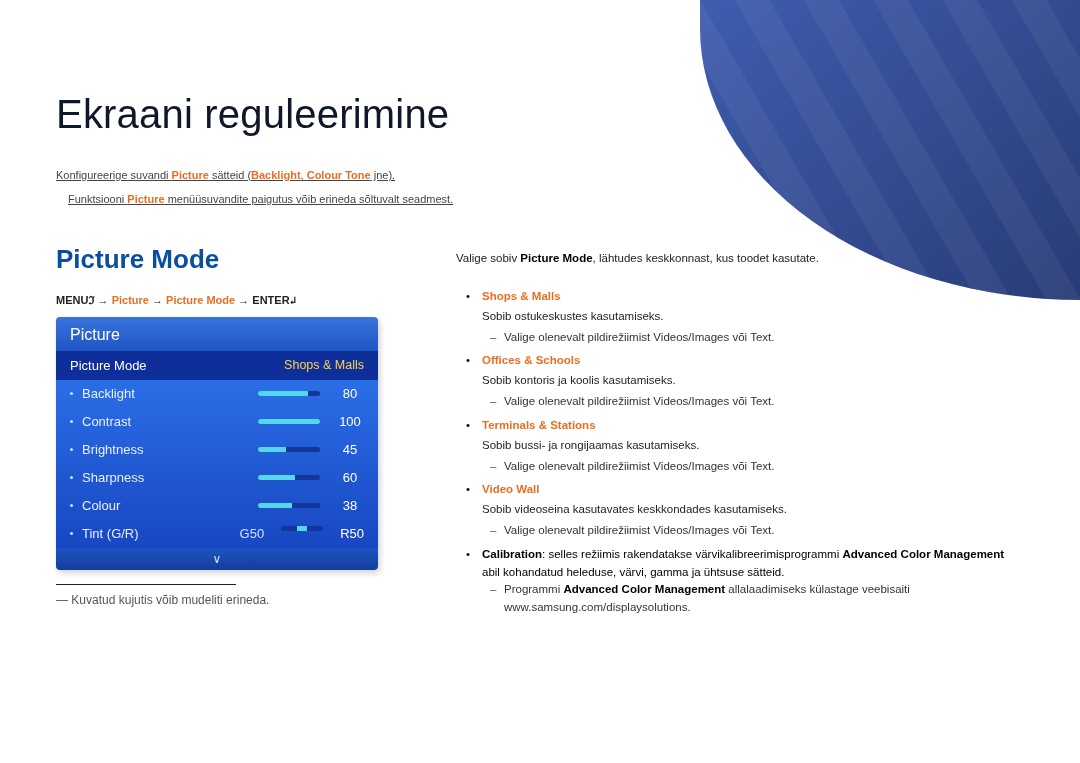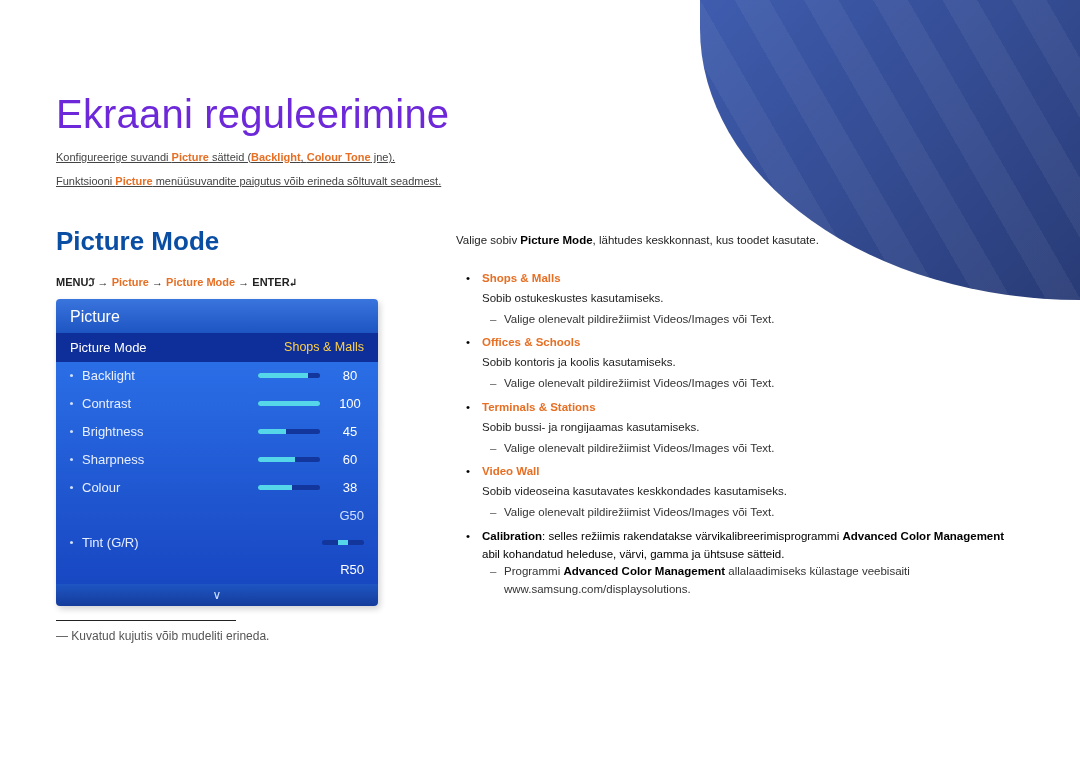--- a/index.html
+++ b/index.html
@@ -1,24 +1,24 @@
 <!DOCTYPE html>
 <html><head>
 <meta charset="utf-8">
 <style>
   * { margin:0; padding:0; box-sizing:border-box; }
   body { font-family: "Segoe UI", "Helvetica Neue", Arial, sans-serif; width:1080px; height:763px; background:#fff; position:relative; overflow:hidden; color:#231f20; }
   .corner { position:absolute; top:0; right:0; width:380px; height:300px; background:linear-gradient(135deg,#2f4fa8,#172b6b); border-bottom-left-radius:420px 300px; opacity:.92; }
   .corner::after{content:"";position:absolute;inset:0;background:
     repeating-linear-gradient(60deg,rgba(255,255,255,.05) 0 30px,transparent 30px 60px);border-bottom-left-radius:inherit;}
   .page { position:relative; padding:92px 56px 0 56px; }
-  h1 { font-size:40px; font-weight:400; color:#6d28d9; letter-spacing:.2px; margin-bottom:12px; }
+  h1 { font-size:40px; font-weight:400; color:#0f172a; letter-spacing:.2px; margin-bottom:30px; }
   .intro { font-size:11px; color:#444; line-height:1.6;text-decoration:underline; }
   .intro .hl { color:#e76f24; font-weight:700; }
-  .intro-p2{ margin-top:6px; }
+  .intro-p2{ margin-top:6px;margin-left:12px; }
   .columns{ display:flex; gap:60px; margin-top:36px; }
   .left{ width:340px; flex:0 0 340px; }
   .right{ flex:1; padding-top:6px; }
   h2{ font-size:26px; font-weight:600; color:#0a4ea4; margin-bottom:18px; }
   .rule{ border:none; border-top:1px solid #222; width:180px; margin:14px 0 8px; }
   .sub{ font-size:12px; color:#555; }
   .sub::before{content:"\2015  ";}
   .path{ font-size:11px; font-weight:700; color:#222; margin:14px 0 8px; line-height:1.4;}
   .path .hl{color:#e76f24; font-weight:700;}
   .path .sym{font-family:monospace;}
@@ -27,21 +27,21 @@
   .osd-head{ background:linear-gradient(#3a74dd,#1d55c2); padding:9px 14px 7px; font-size:16px; }
   .osd-sel{ background:#0e2e9a; padding:7px 14px; display:flex; justify-content:space-between; align-items:center; font-size:13px; }
   .osd-sel .val{ color:#ffd24a; font-size:12.5px; }
   .osd-body{ background:linear-gradient(#2a6ee6,#1847c2);}
   .row{ display:flex; align-items:center; padding:6.5px 14px; font-size:13px;}
   .row .dot{width:3px;height:3px;background:#cfe0ff;border-radius:50%;margin-right:9px;flex:0 0 3px;}
   .row .lbl{ flex:1; color:#e8efff; }
   .row .bar{ width:62px; height:5px; background:#12369c; border-radius:3px; margin-right:16px; position:relative; overflow:hidden;}
   .row .bar .fill{position:absolute;left:0;top:0;bottom:0;background:#56d6e9;}
   .row .num{ width:28px; text-align:center; color:#fff; font-size:13px;}
-  .row.tint .mid{display:flex;align-items:flex-end;gap:17px;flex-direction:column;}
+  .row.tint .mid{display:flex;align-items:flex-start;gap:17px;}
   .row.tint .mbar{width:42px;height:5px;background:#12369c;border-radius:3px;position:relative;}
   .row.tint .mbar .mfill{position:absolute;top:0;bottom:0;left:50%;width:10px;background:#56d6e9;transform:translateX(-50%);}
   .row.tint .g{color:#cfe0ff;}
   .row.tint .r{color:#fff;}
   .osd-foot{background:linear-gradient(#1d55c2,#153c9c);text-align:center;padding:4px 0;color:#cfe0ff;font-size:12px;}
   
   .p{font-size:11.5px;line-height:1.55;color:#222;margin-bottom:20px;}
   .p b{font-weight:700;color:#000;}
   ul.b1{list-style:none;margin:6px 0 0 0;}
   ul.b1>li{position:relative;padding-left:26px;font-size:11.5px;line-height:1.55;margin-bottom:6px;}

